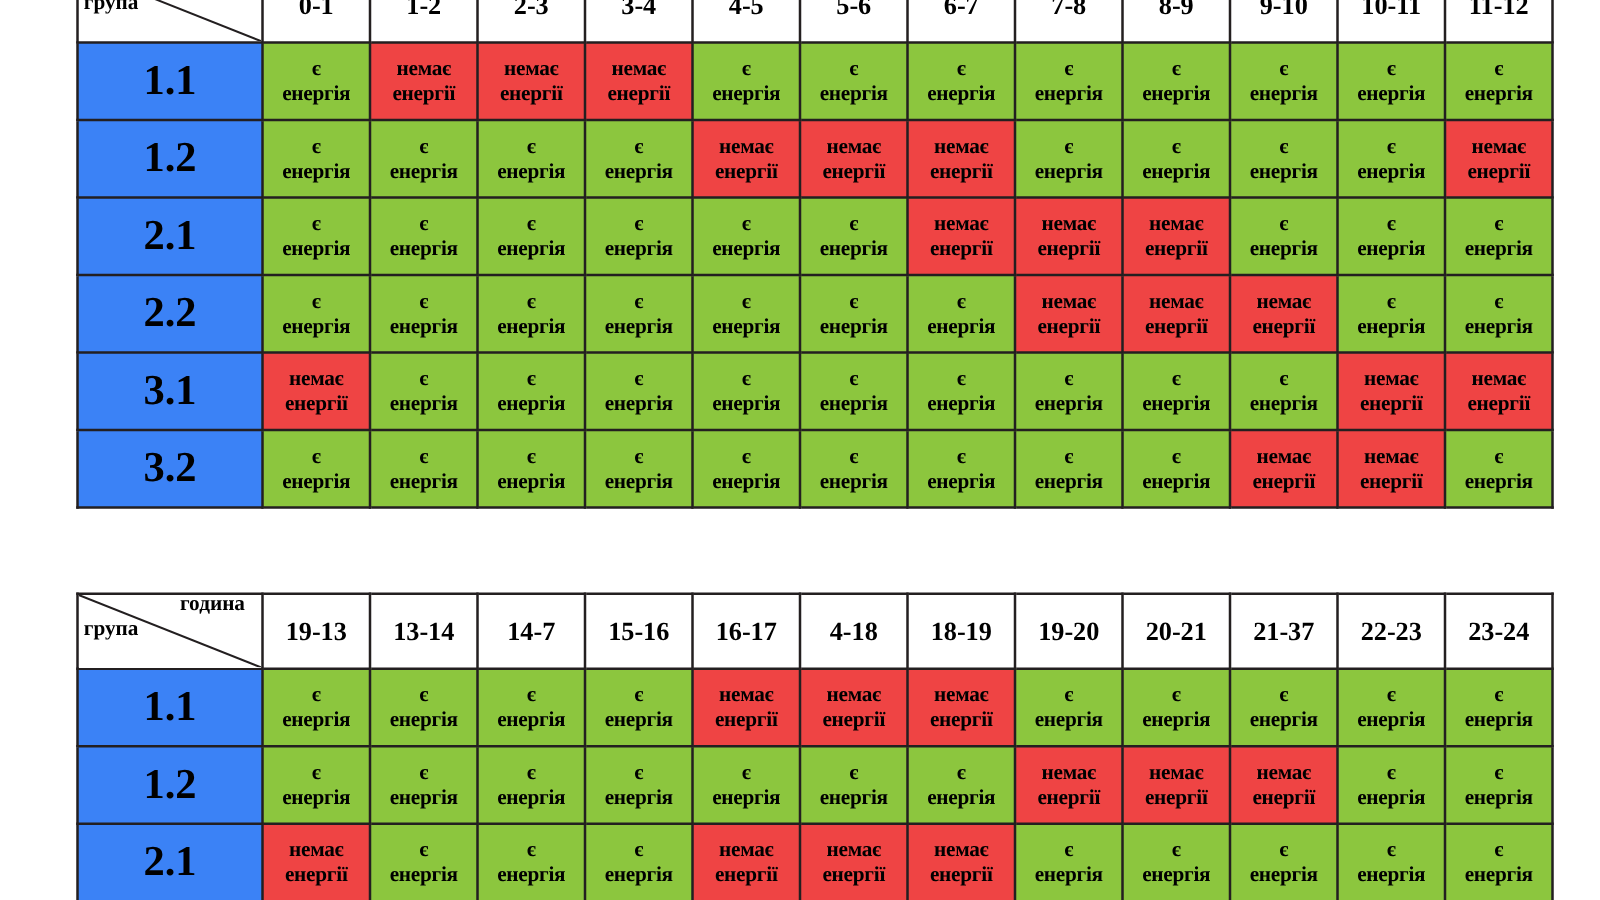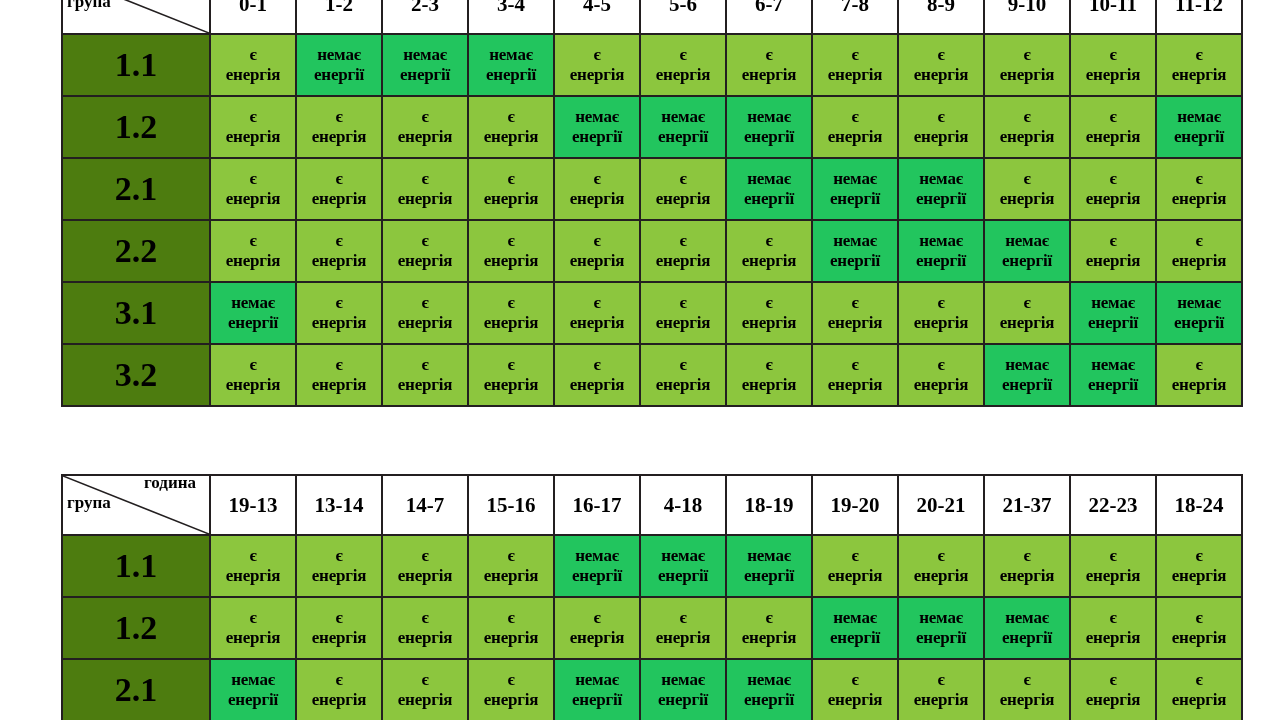--- a/index.html
+++ b/index.html
@@ -81,21 +81,21 @@
     font-weight: bold;
     color: #000000;
     vertical-align: top;
     padding-top: 2px;
   }
 
   
   .group-cell {
     width: 146px;
     height: 60px;
-    background: #4d7c0f;
+    background: #3b82f6;
     font-size: 34px;
     font-weight: bold;
     color: #000000;
     line-height: 1;
   }
 
   
   .cell {
     width: 84px;
     height: 60px;
@@ -103,21 +103,21 @@
     font-weight: bold;
     color: #000000;
     line-height: 1.18;
     padding: 0 1px;
     letter-spacing: -0.2px;
   }
   .cell .l1 { display: block; }
   .cell .l2 { display: block; }
 
   .on  { background: #8CC63E; }
-  .off { background: #22c55e; }
+  .off { background: #ef4444; }
 
   #table-1 { top: -27px; }
   #table-2 { top: 474px; }
 </style>
 </head>
 <body>
 
 <div class="page">
   <table class="sched-table" id="table-1">
       <thead>
@@ -465,21 +465,21 @@
           <td class="hour-head">13-14</td>
           <td class="hour-head">14-7</td>
           <td class="hour-head">15-16</td>
           <td class="hour-head">16-17</td>
           <td class="hour-head">4-18</td>
           <td class="hour-head">18-19</td>
           <td class="hour-head">19-20</td>
           <td class="hour-head">20-21</td>
           <td class="hour-head">21-37</td>
           <td class="hour-head">22-23</td>
-          <td class="hour-head">18-24</td>
+          <td class="hour-head">23-24</td>
         </tr>
       </thead>
       <tbody>
         <tr>
           <td class="group-cell">1.1</td>
           <td class="cell on">
             <span class="l1">є</span>
             <span class="l2">енергія</span>
           </td>
           <td class="cell on">

